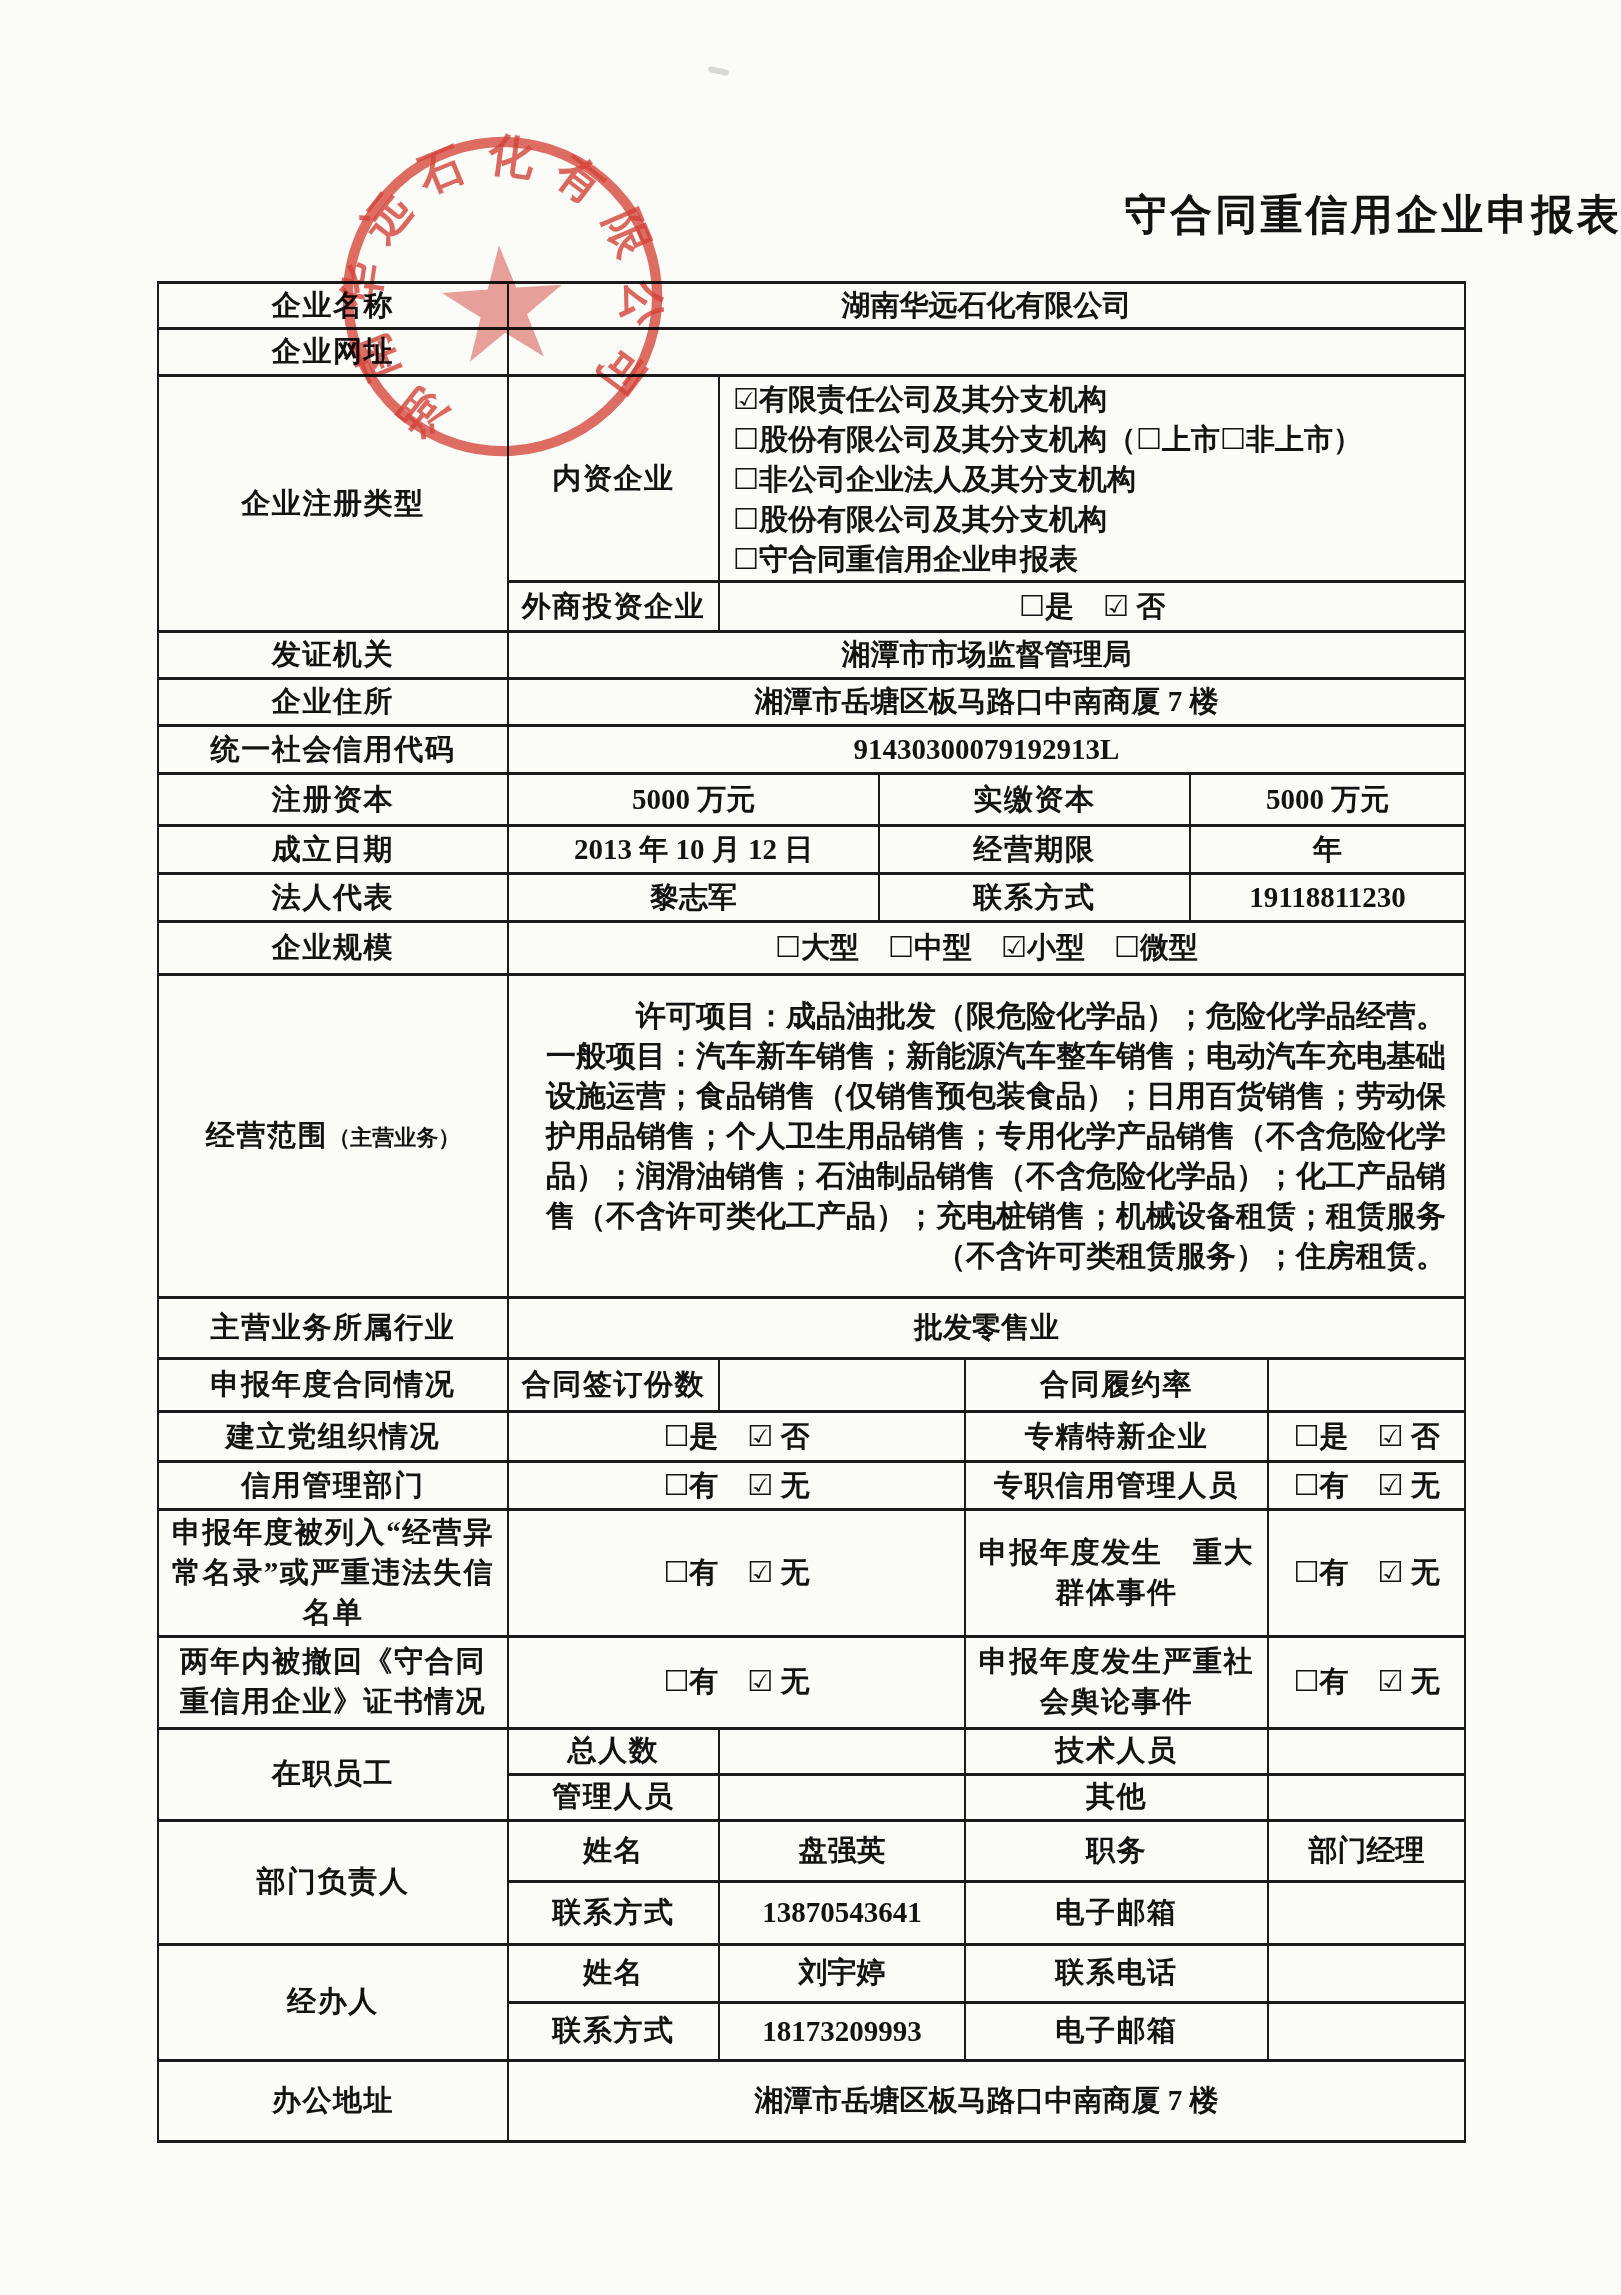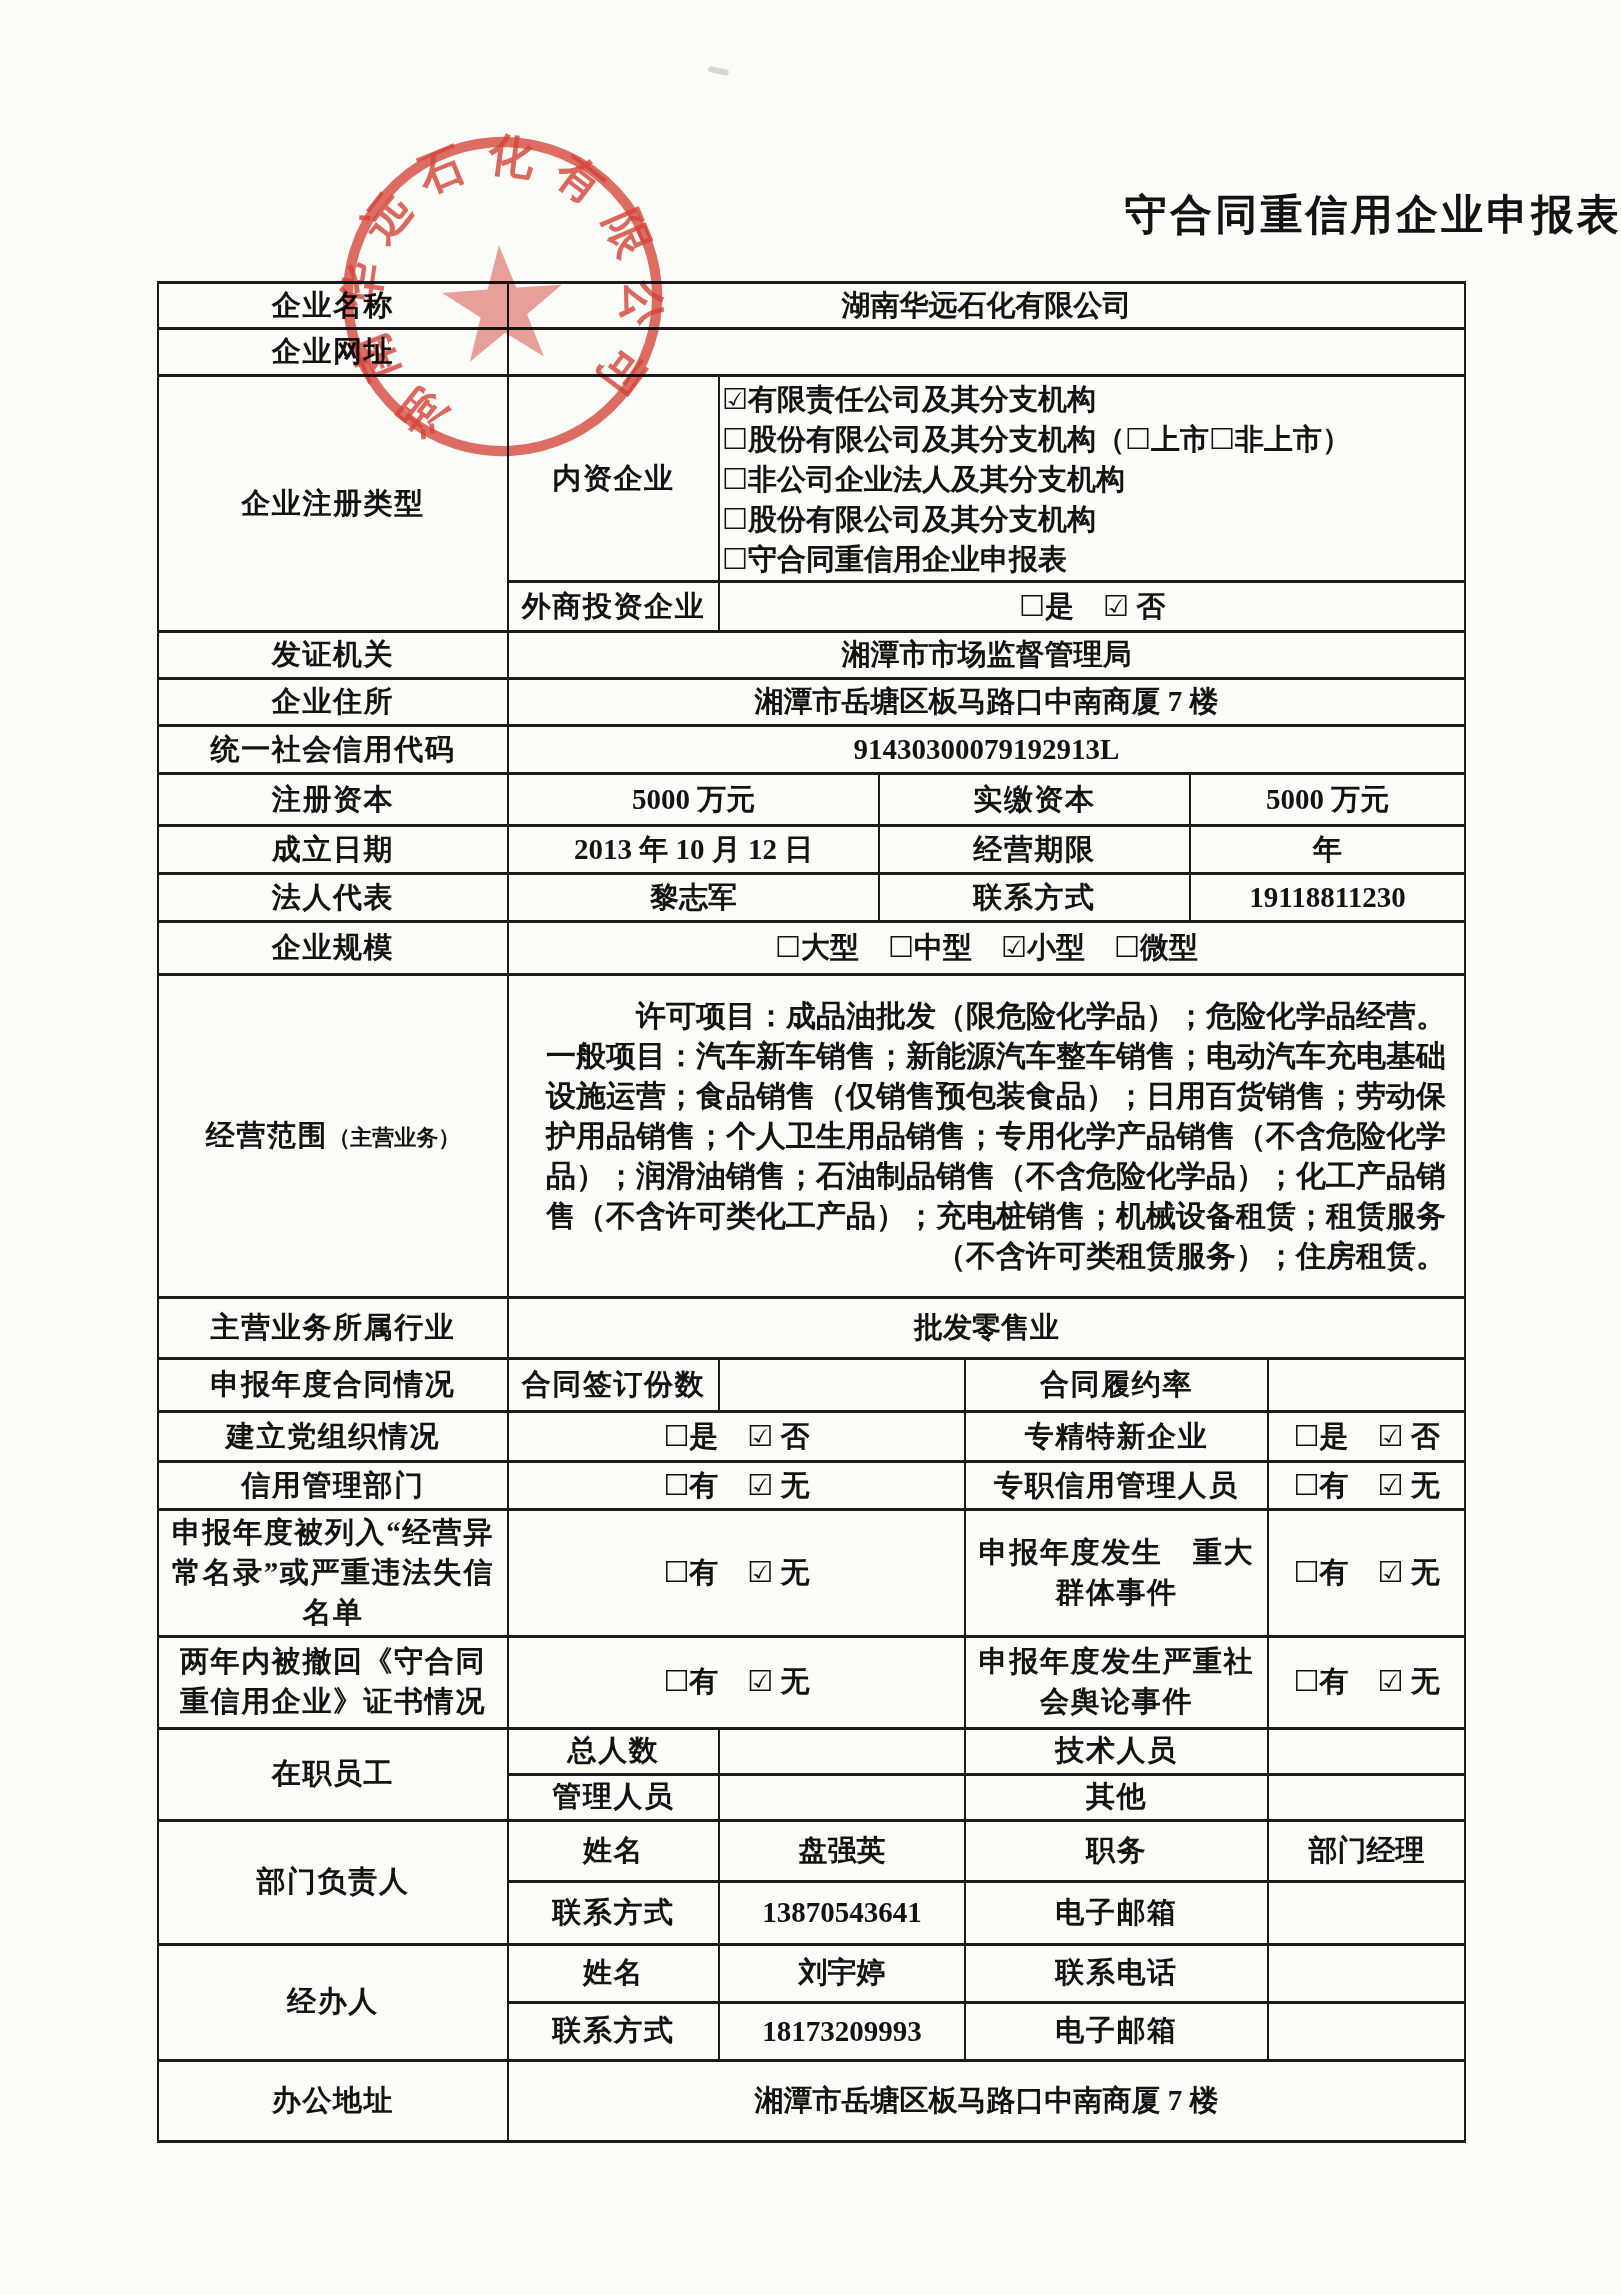--- a/index.html
+++ b/index.html
@@ -24,21 +24,21 @@
   }
   td {
     border:2.4px solid #1b1b1b;
     border-top-width:3.2px; border-bottom-width:3.2px;
     font-size:29px; font-weight:700;
     text-align:center; vertical-align:middle;
     padding:1.6px 6.5px;
     word-break:break-all;
   }
   td.lbl { letter-spacing:1.6px; }
-  td.opts { text-align:left; padding-left:2px; }
+  td.opts { text-align:left; padding-left:13px; }
   .opt { line-height:40px; white-space:nowrap; }
   td.scope { text-align:right; padding:9.7px 18px 9.7px 16px; }
   .scope p { margin:0; font-size:30px; line-height:40px; font-weight:700; }
   .sub { font-size:22px; letter-spacing:0; }
   .seal {
     position:absolute; left:329px; top:123px;
     width:347px; height:347px;
     mix-blend-mode:multiply;
     transform:rotate(-4deg);
     pointer-events:none;

